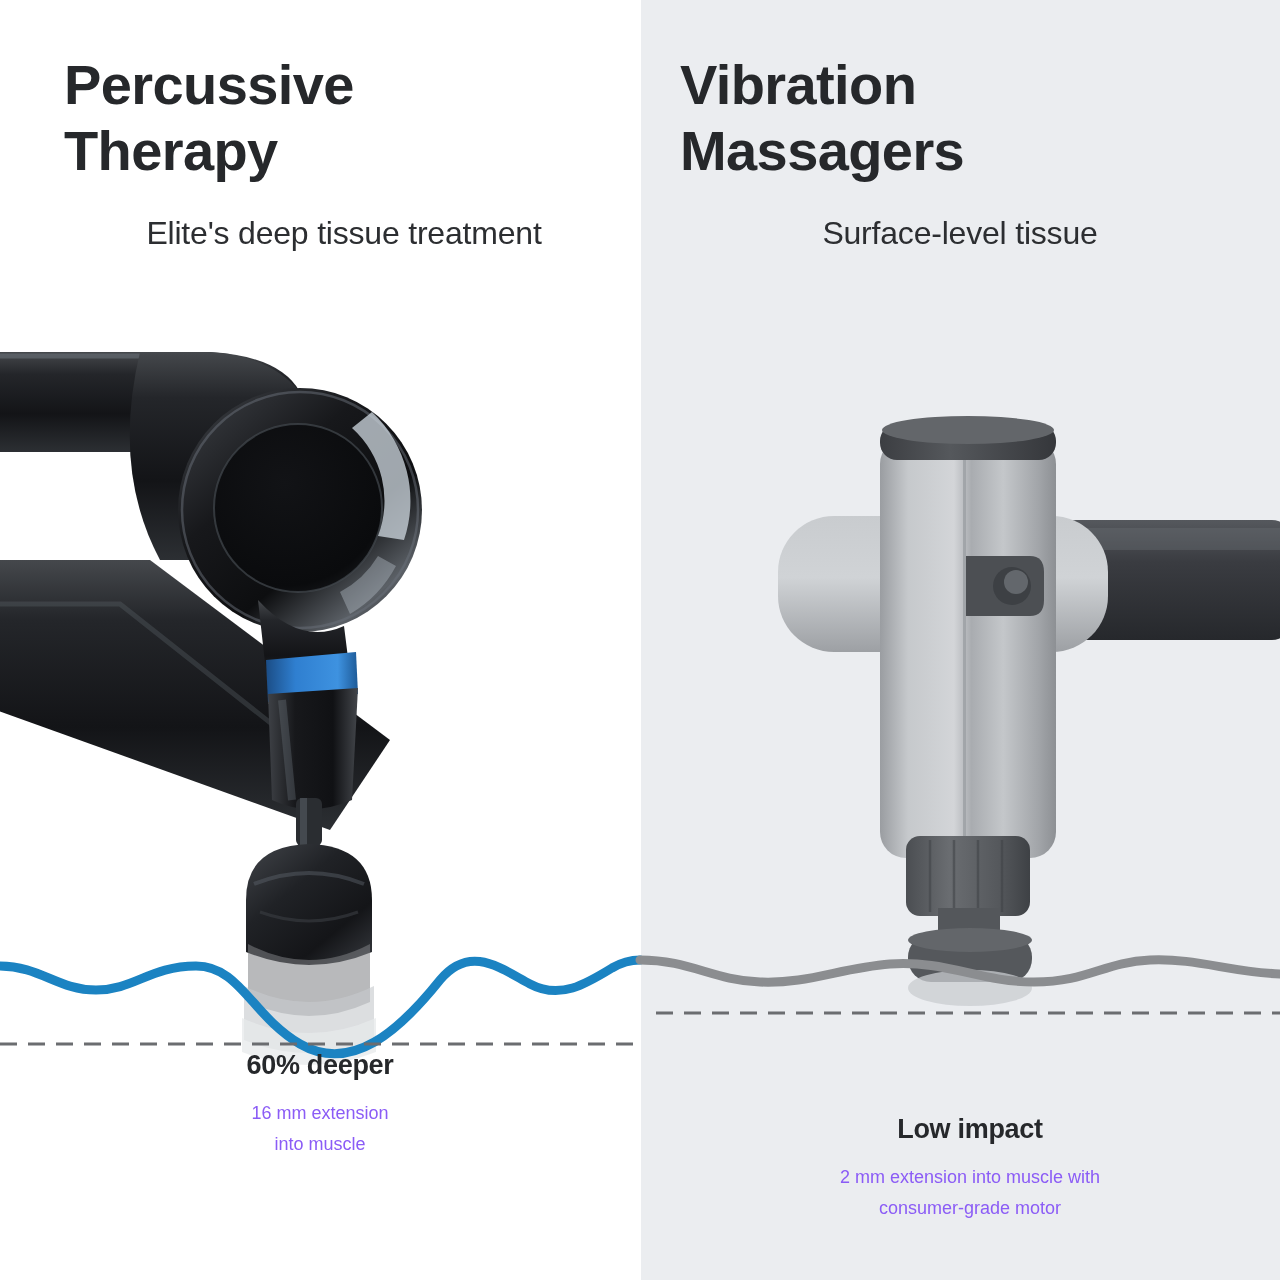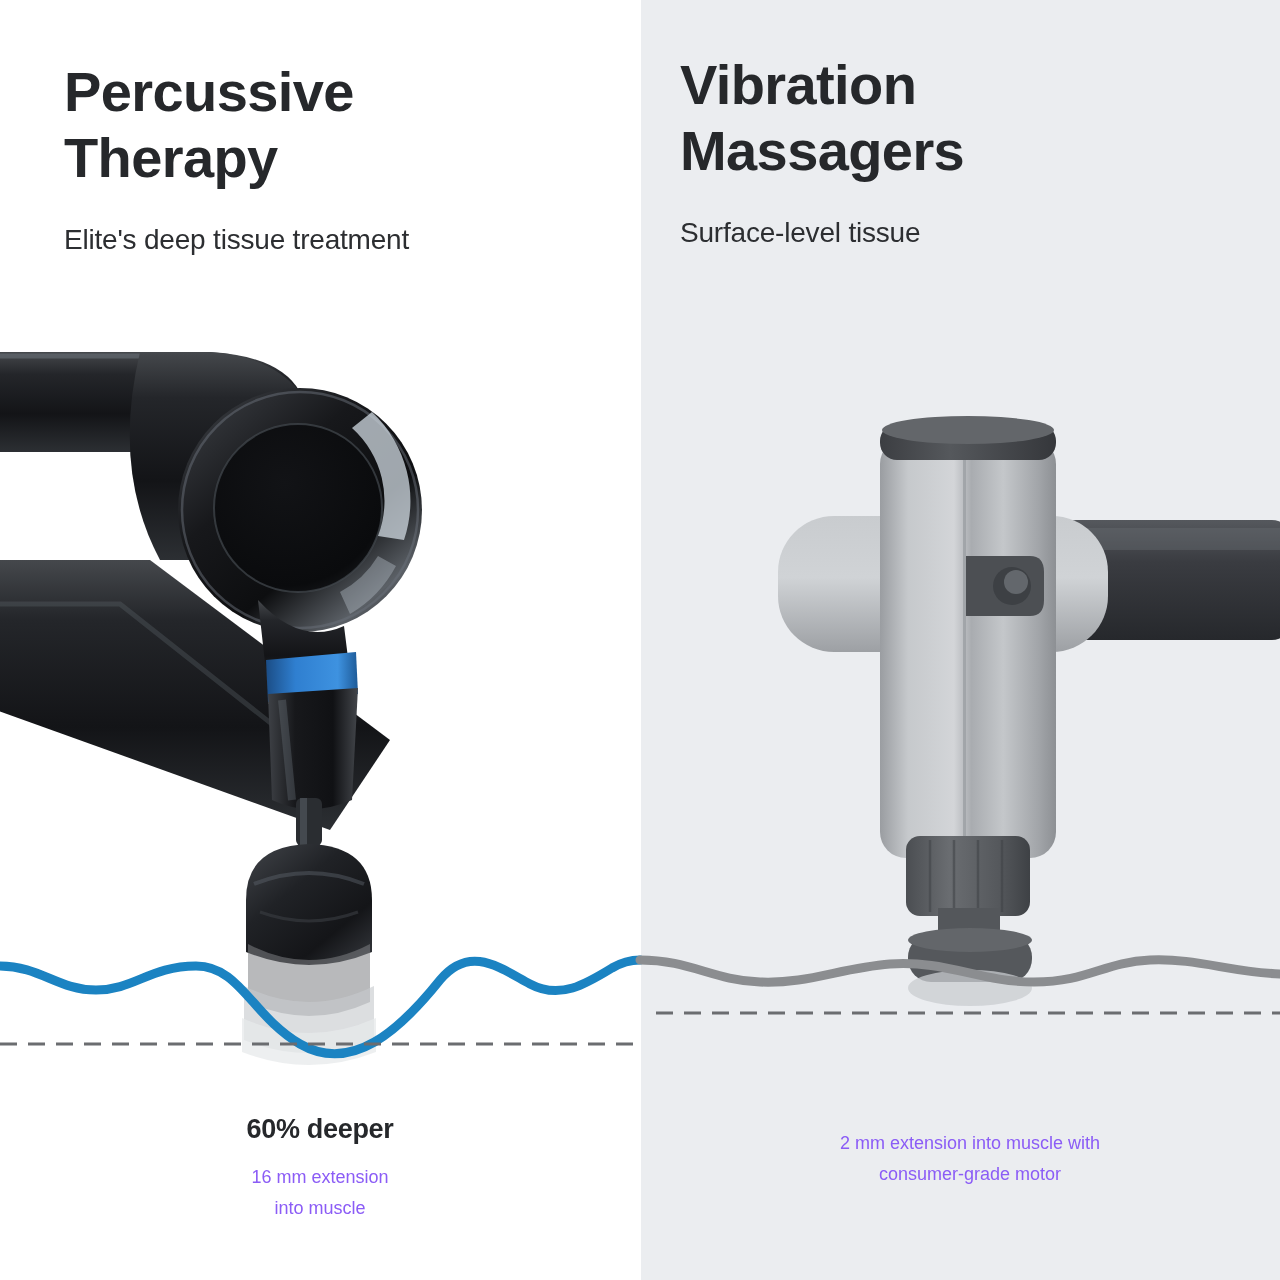--- a/index.html
+++ b/index.html
@@ -11,34 +11,34 @@
   #stage{position:relative;width:1280px;height:1280px;overflow:hidden;background:#ffffff;}
 
   
   .panel{position:absolute;top:0;height:1280px;}
   #panel-left{left:0;width:640px;background:#ffffff;}
   #panel-right{left:640px;width:640px;background:#ebedf0;}
   #divider{position:absolute;left:639px;top:0;width:2px;height:1280px;background:#ffffff;}
 
   
   .head-block{position:absolute;z-index:40;}
-  #head-left{left:64px;top:59px;width:560px;}
+  #head-left{left:64px;top:52px;width:560px;}
   #head-right{left:680px;top:52px;width:560px;}
   .title{
     font-size:56px;line-height:66px;font-weight:700;color:#26282b;
     letter-spacing:-0.6px;margin:0;white-space:pre-line;
   }
   .subtitle{
-    font-size:28px;line-height:38px;font-weight:400;color:#2c2e31;
-    letter-spacing:-0.2px;margin:30px 0 0 0;
+    font-size:32px;line-height:38px;font-weight:400;color:#2c2e31;
+    letter-spacing:-0.2px;margin:30px 0 0 0;text-align:center;
   }
 
   
   .cap-block{position:absolute;z-index:40;text-align:center;}
-  #cap-left{left:80px;top:1112px;width:480px;}
+  #cap-left{left:80px;top:1048px;width:480px;}
   #cap-right{left:700px;top:1112px;width:540px;}
   .cap-title{font-size:27px;line-height:34px;font-weight:700;color:#26282b;letter-spacing:-0.3px;margin:0;}
   .cap-sub{font-size:18px;line-height:31px;font-weight:400;color:#8b5cf6;margin:16px 0 0 0;white-space:pre-line;}
 
   
   #art{position:absolute;left:0;top:0;width:1280px;height:1280px;z-index:20;}
   #lines{position:absolute;left:0;top:0;width:1280px;height:1280px;z-index:30;pointer-events:none;}
 </style>
 </head>
 <body>
@@ -231,17 +231,18 @@
     <p class="subtitle">Surface-level tissue</p>
   </div>
 
   <div class="cap-block" id="cap-left">
     <p class="cap-title">60% deeper</p>
     <p class="cap-sub">16 mm extension
 into muscle</p>
   </div>
 
   <div class="cap-block" id="cap-right">
+    <p class="cap-title">Low impact</p>
     <p class="cap-sub">2 mm extension into muscle with
 consumer-grade motor</p>
   </div>
 
 </div>
 
 </body></html>

